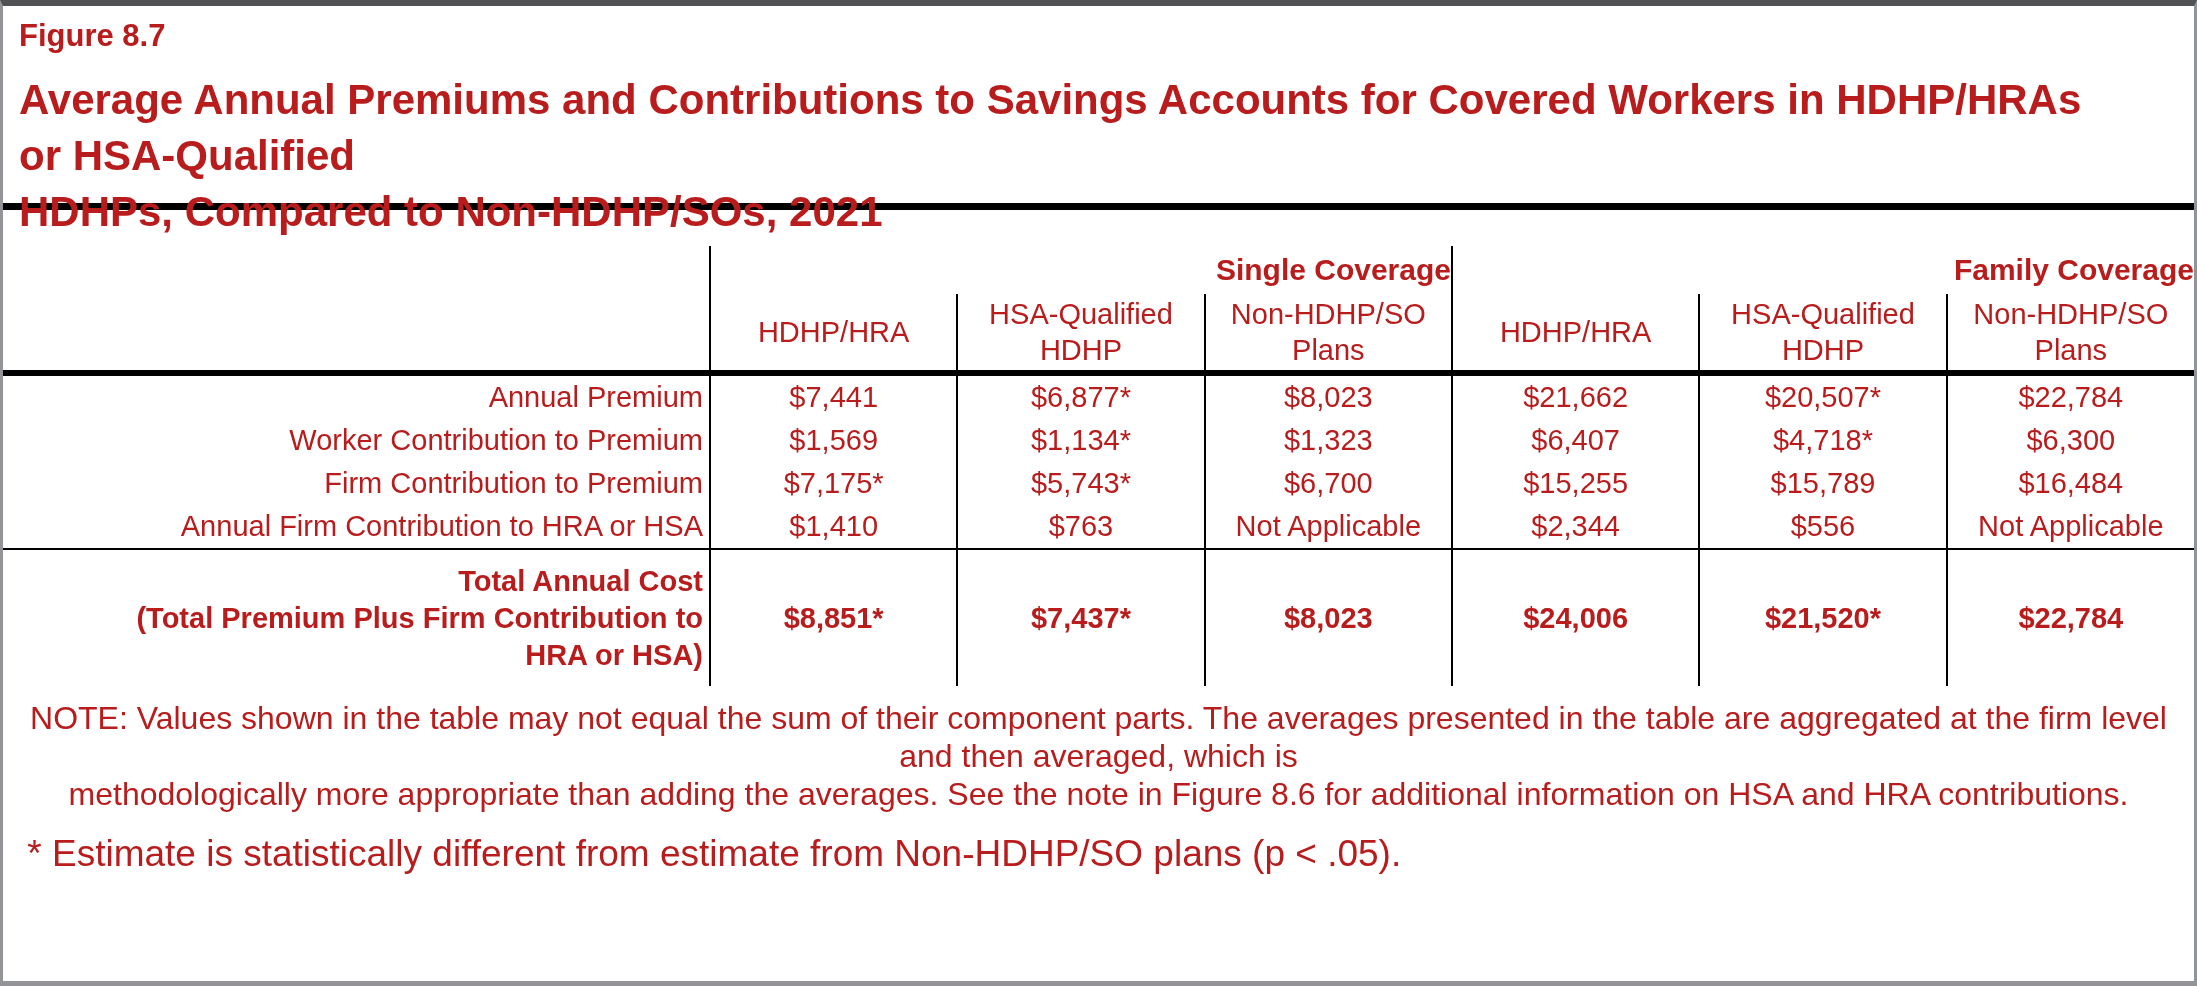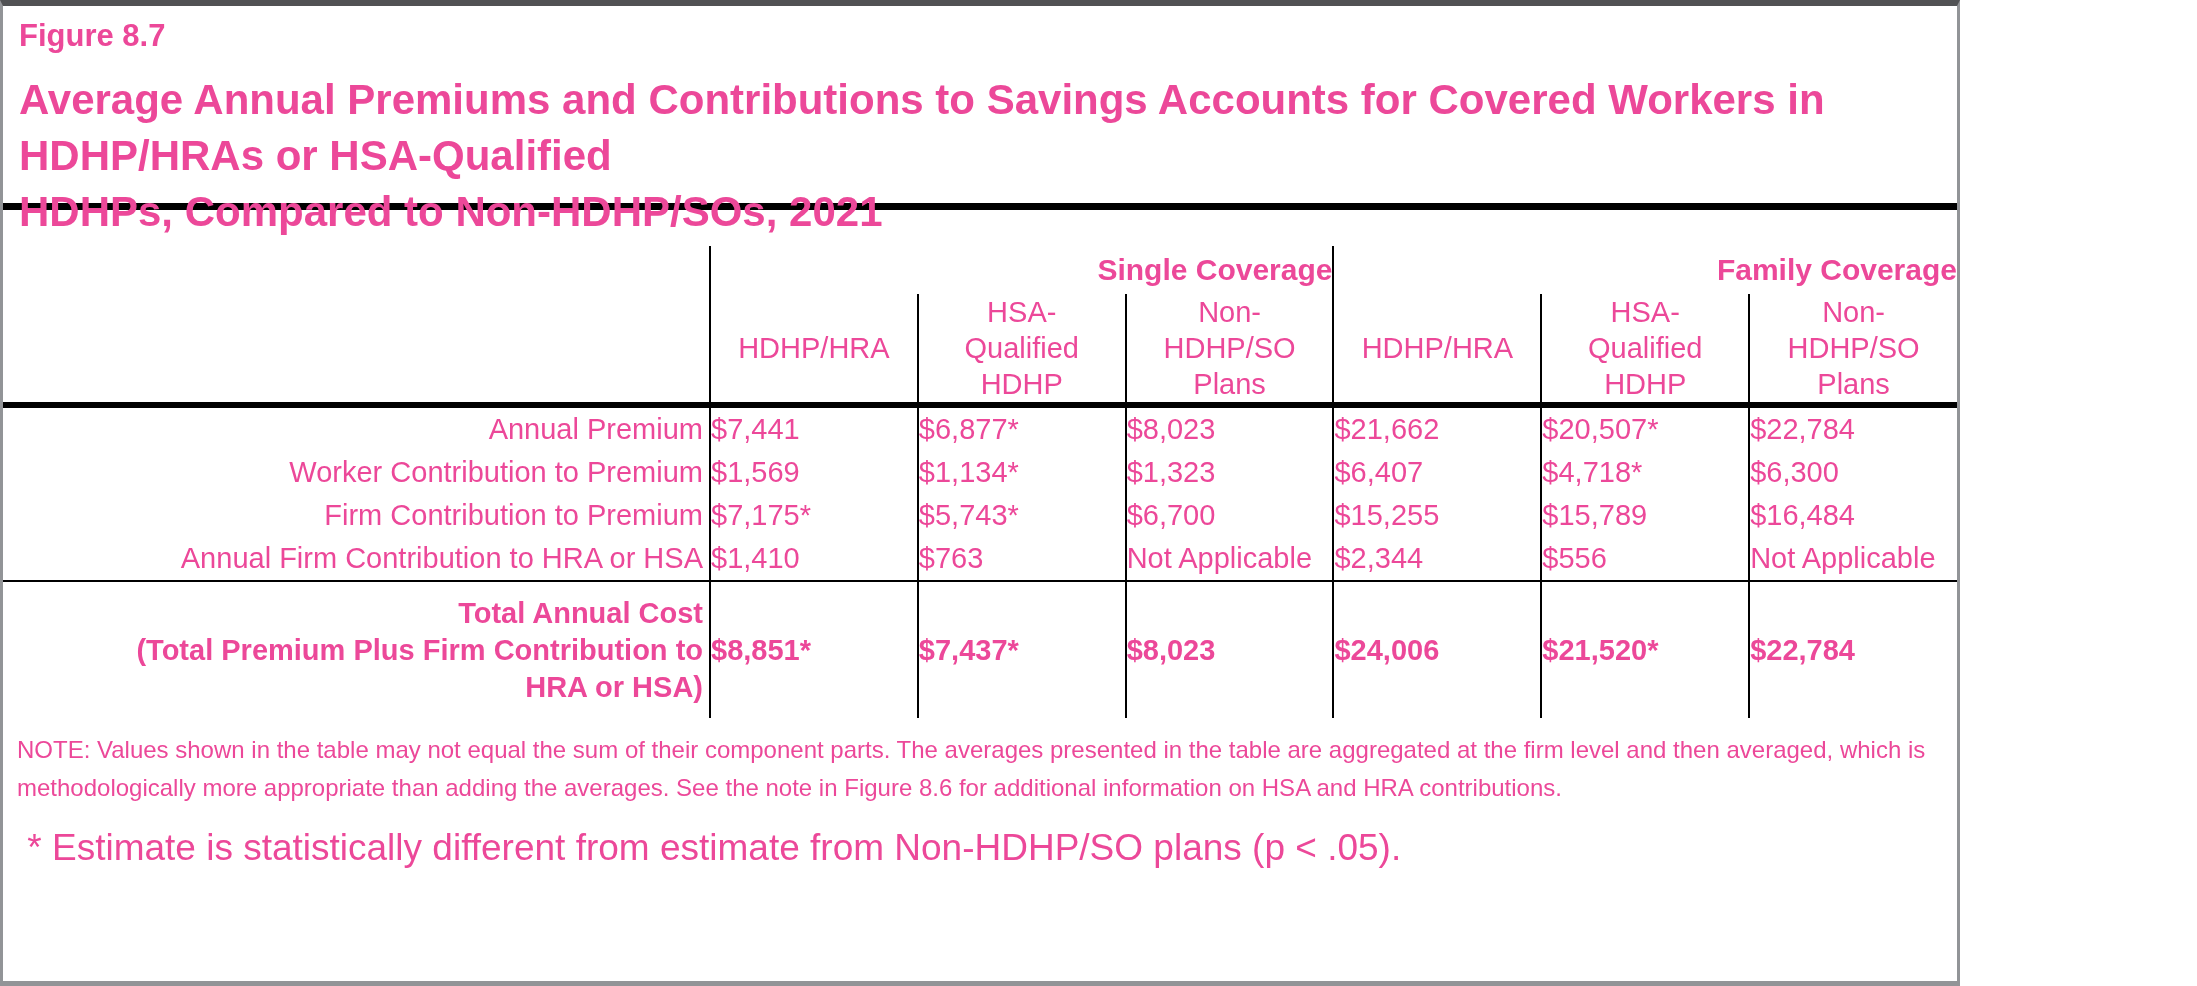--- a/index.html
+++ b/index.html
@@ -1,28 +1,28 @@
 <!DOCTYPE html>
 <html><head>
 <meta charset="utf-8">
 <style>
   html, body { margin: 0; padding: 0; background: #ffffff; }
   .page {
     position: relative;
-    width: 1960px;
+    width: 2197px;
     height: 986px;
     box-sizing: border-box;
     background: #ffffff;
     border-top: 6px solid #515254;
     border-left: 3px solid #929497;
     border-right: 3px solid #929497;
     border-bottom: 5px solid #929497;
     overflow: hidden;
     font-family: "Liberation Sans", "DejaVu Sans", sans-serif;
-    color: #ec4899;
+    color: #b91c1c;
   }
   .title-block {
     box-sizing: border-box;
     height: 197px;
     padding: 10px 70px 0 16px;
   }
   .fig-label {
     font-weight: bold;
     font-size: 31px;
     line-height: 40px;
@@ -46,21 +46,21 @@
   table.premiums td {
     padding: 0;
     font-size: 29px;
     overflow: hidden;
   }
   .lab {
     text-align: right;
     padding-left: 13px !important;
     padding-right: 6px !important;
   }
-  .val { text-align: left; }
+  .val { text-align: center; }
   .bl { border-left: 2px solid #000000; }
   tr.r-spacer td { height: 36px; border: none; }
   tr.r-group td {
     height: 48px;
     vertical-align: middle;
     text-align: right;
     font-weight: bold;
     font-size: 30px;
     margin-left: 32px;
   }
@@ -77,23 +77,24 @@
   tr.r-total td {
     height: 136px;
     vertical-align: middle;
     border-top: 2px solid #000000;
     font-weight: bold;
   }
   .pre { white-space: pre-wrap; line-height: 37px; }
   .notes { padding: 0 14px 0 14px; }
   .note-text {
     margin-top: 13px;
-    font-size: 24px;
+    font-size: 32px;
     line-height: 38px;
     white-space: pre-wrap;
+    text-align: center;
   }
   .sig-note {
     margin-top: 24px;
     font-size: 37px;
     line-height: 34px;
     white-space: pre-wrap;
   }
 </style>
 </head>
 <body>

